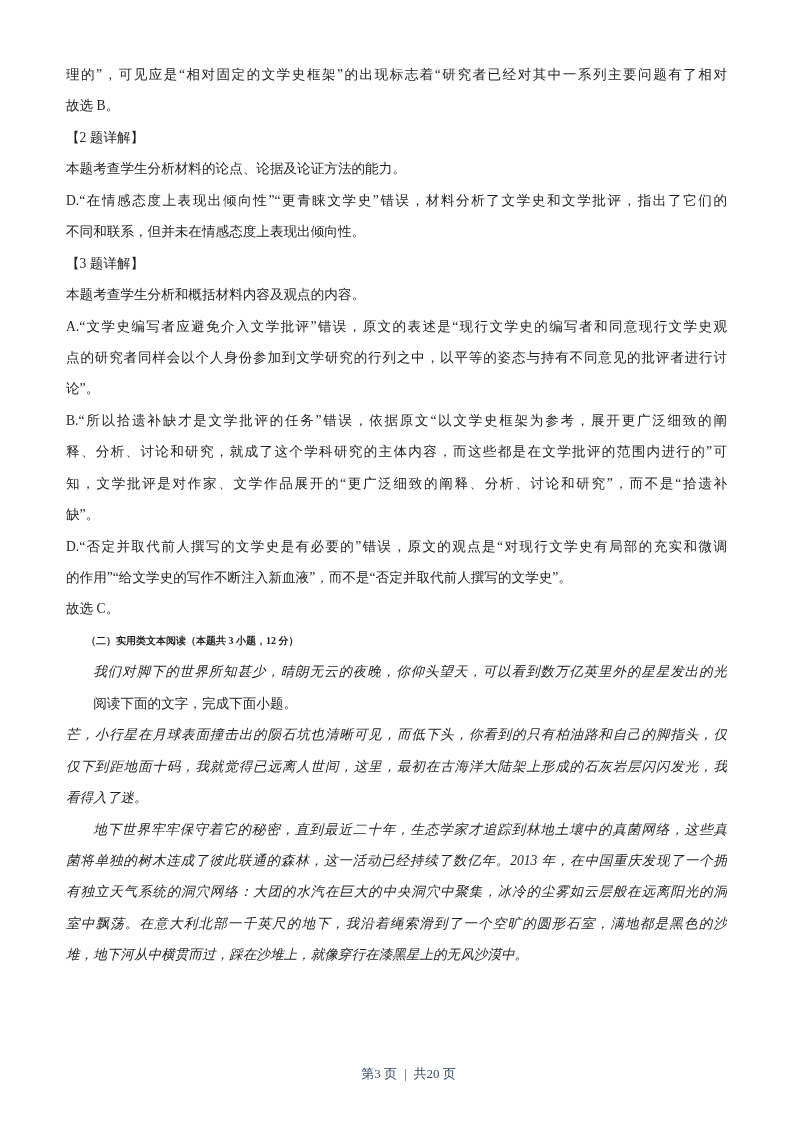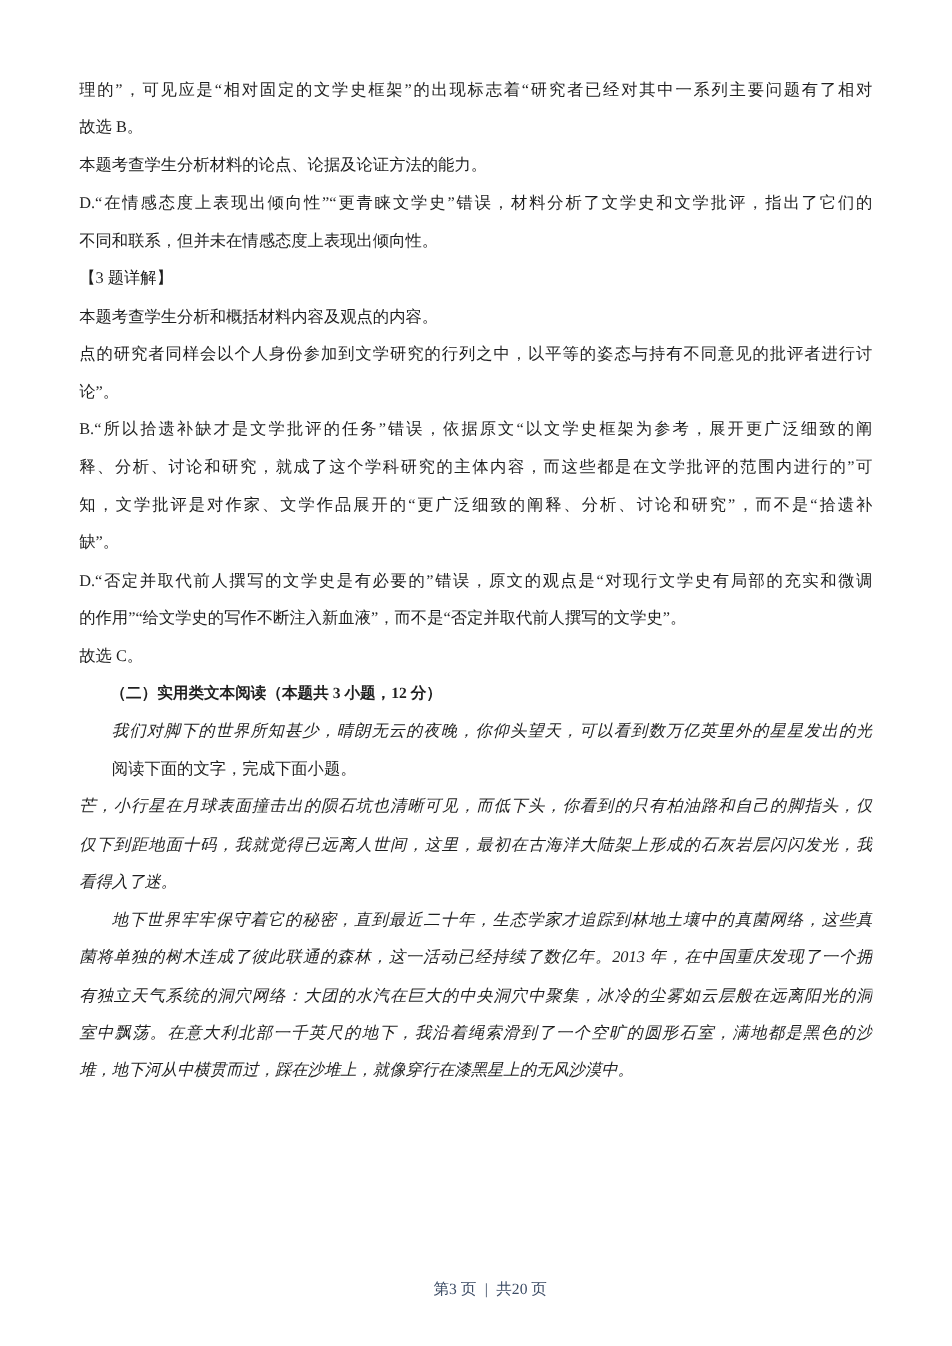--- a/index.html
+++ b/index.html
@@ -32,21 +32,21 @@
   .line.full {
     text-align: justify;
     text-align-last: justify;
     text-justify: inter-character;
   }
   .line.indent {
     text-indent: 2em;
   }
   .line.heading {
     font-weight: bold;
-    font-size: 13px;
+    font-size: 10px;
     text-indent: 2em;
   }
   .line.kai {
     font-style: italic;
   }
   .footer {
     position: absolute;
     left: 0;
     right: 0;
     top: 1065px;
@@ -58,25 +58,27 @@
     margin: 0 7px;
   }
 </style>
 </head>
 <body>
 
 <div class="page" style="color: rgb(31, 31, 31); background: rgb(255, 255, 255); padding-left: 24px;">
   <div class="content" id="content">
       <div class="line body full">理的”，可见应是“相对固定的文学史框架”的出现标志着“研究者已经对其中一系列主要问题有了相对</div>
       <div class="line body">故选 B。</div>
+      <div class="line body">【2 题详解】</div>
       <div class="line body">本题考查学生分析材料的论点、论据及论证方法的能力。</div>
       <div class="line body full">D.“在情感态度上表现出倾向性”“更青睐文学史”错误，材料分析了文学史和文学批评，指出了它们的</div>
       <div class="line body">不同和联系，但并未在情感态度上表现出倾向性。</div>
       <div class="line body">【3 题详解】</div>
       <div class="line body">本题考查学生分析和概括材料内容及观点的内容。</div>
+      <div class="line body full">A.“文学史编写者应避免介入文学批评”错误，原文的表述是“现行文学史的编写者和同意现行文学史观</div>
       <div class="line body full">点的研究者同样会以个人身份参加到文学研究的行列之中，以平等的姿态与持有不同意见的批评者进行讨</div>
       <div class="line body">论”。</div>
       <div class="line body full">B.“所以拾遗补缺才是文学批评的任务”错误，依据原文“以文学史框架为参考，展开更广泛细致的阐</div>
       <div class="line body full">释、分析、讨论和研究，就成了这个学科研究的主体内容，而这些都是在文学批评的范围内进行的”可</div>
       <div class="line body full">知，文学批评是对作家、文学作品展开的“更广泛细致的阐释、分析、讨论和研究”，而不是“拾遗补</div>
       <div class="line body">缺”。</div>
       <div class="line body full">D.“否定并取代前人撰写的文学史是有必要的”错误，原文的观点是“对现行文学史有局部的充实和微调</div>
       <div class="line body">的作用”“给文学史的写作不断注入新血液”，而不是“否定并取代前人撰写的文学史”。</div>
       <div class="line body">故选 C。</div>
       <div class="line heading indent">（二）实用类文本阅读（本题共 3 小题，12 分）</div>

